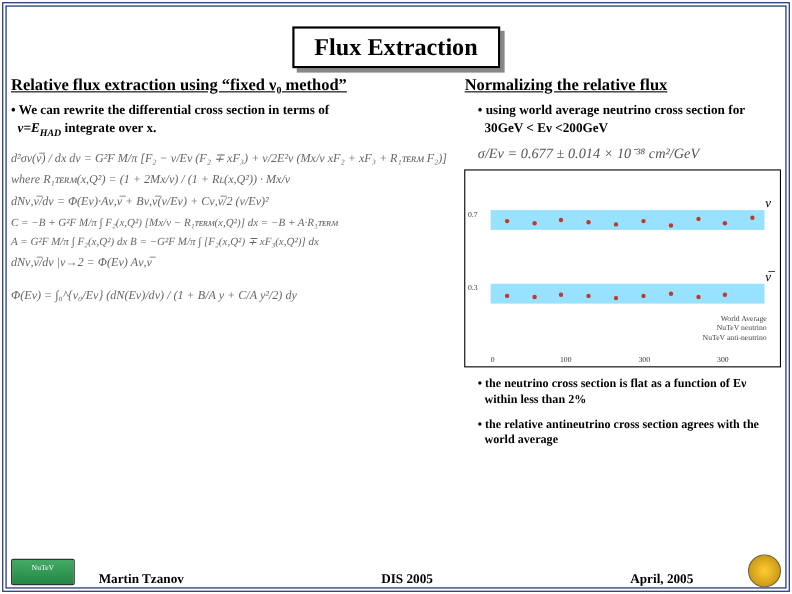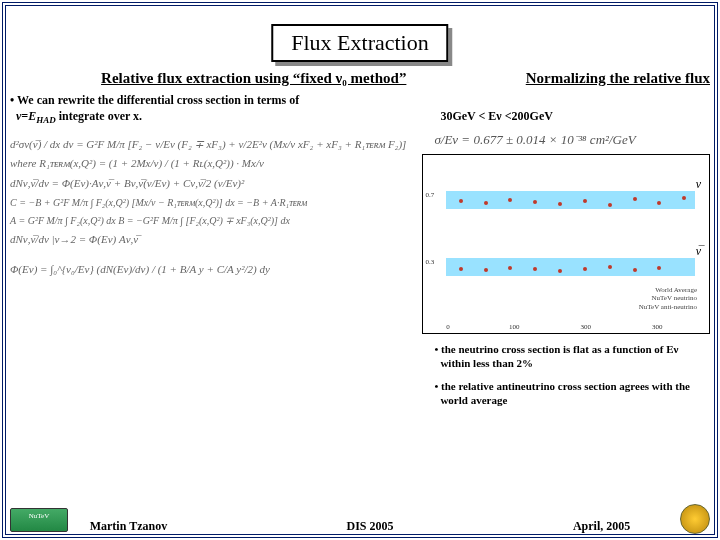--- a/index.html
+++ b/index.html
@@ -1,22 +1,22 @@
 <!DOCTYPE html>
 <html><head>
 <meta charset="utf-8">
 <style>
   * { margin:0; padding:0; box-sizing:border-box; }
   body { width:720px; height:540px; font-family:"Times New Roman",serif; background:#fff; position:relative; overflow:hidden; }
   .outer-border { position:absolute; top:2px; left:2px; right:2px; bottom:2px; border:4px double #001a66; }
-  .title-box { position:absolute; top:24px; left:50%; transform:translateX(-50%); background:#fff; border:2px solid #000; box-shadow:4px 4px 0 #888; padding:4px 18px; font-size:22px; font-weight:normal; }
+  .title-box { position:absolute; top:24px; left:50%; transform:translateX(-50%); background:#fff; border:2px solid #000; box-shadow:4px 4px 0 #888; padding:4px 18px; font-size:22px; font-weight:bold; }
   .content { position:absolute; top:70px; left:10px; right:10px; bottom:30px; display:flex; }
   .left-col { flex:1.1; padding-right:8px; }
   .right-col { flex:1; padding-left:8px; }
-  .sub-head { font-weight:bold; font-size:15px; text-decoration:underline; margin-bottom:6px;text-align:right; }
+  .sub-head { font-weight:bold; font-size:15px; text-decoration:underline; margin-bottom:6px; }
   .bullet { font-size:12px; font-weight:bold; margin-bottom:4px; line-height:1.3; }
   .ehad { font-style:italic; }
   .eqblock { font-size:11px; font-style:italic; color:#666; padding:4px 0; line-height:1.8; font-family:"Times New Roman",serif; }
   .eqblock div { white-space:nowrap; }
   .eq-sm { font-size:10px; }
   .chart { width:100%; height:180px; border:1px solid #000; position:relative; background:#fff; margin-top:6px; }
   .chart .band { position:absolute; left:8%; right:5%; height:18px; background:#7fdbff; opacity:0.8; }
   .chart .band1 { top:20%; }
   .chart .band2 { top:58%; }
   .chart .pts { position:absolute; left:8%; right:5%; height:18px; }
@@ -52,21 +52,21 @@
       <div class="eq-sm">C = −B + G²F M/π ∫ F₂(x,Q²) [Mx/ν − R₁ᴛᴇʀᴍ(x,Q²)] dx = −B + A·R₁ᴛᴇʀᴍ</div>
       <div class="eq-sm">A = G²F M/π ∫ F₂(x,Q²) dx  B = −G²F M/π ∫ [F₂(x,Q²) ∓ xF₃(x,Q²)] dx</div>
       <div>dNν,ν̅/dν |ν→2 = Φ(Eν) Aν,ν̅</div>
       <div style="margin-top:10px">Φ(Eν) = ∫₀^{ν₀/Eν} (dN(Eν)/dν) / (1 + B/A y + C/A y²/2) dy</div>
     </div>
   </div>
 
   <div class="right-col">
     <div class="sub-head">Normalizing the relative flux</div>
     <div class="bullet" style="padding-left:12px">
-      <br>
+      <span>• using world average neutrino cross section for</span><br>
       &nbsp;&nbsp;<span>30GeV &lt; Eν &lt;200GeV</span>
     </div>
     <div class="sigma">σ/Eν = 0.677 ± 0.014 × 10⁻³⁸ cm²/GeV</div>
 
     <div class="chart">
       <div class="band band1"></div>
       <div class="band band2"></div>
       <div class="nu-lbl" style="top:12%">ν</div>
       <div class="nu-lbl" style="top:50%">ν̅</div>
       <div class="pts" style="top:20%">

